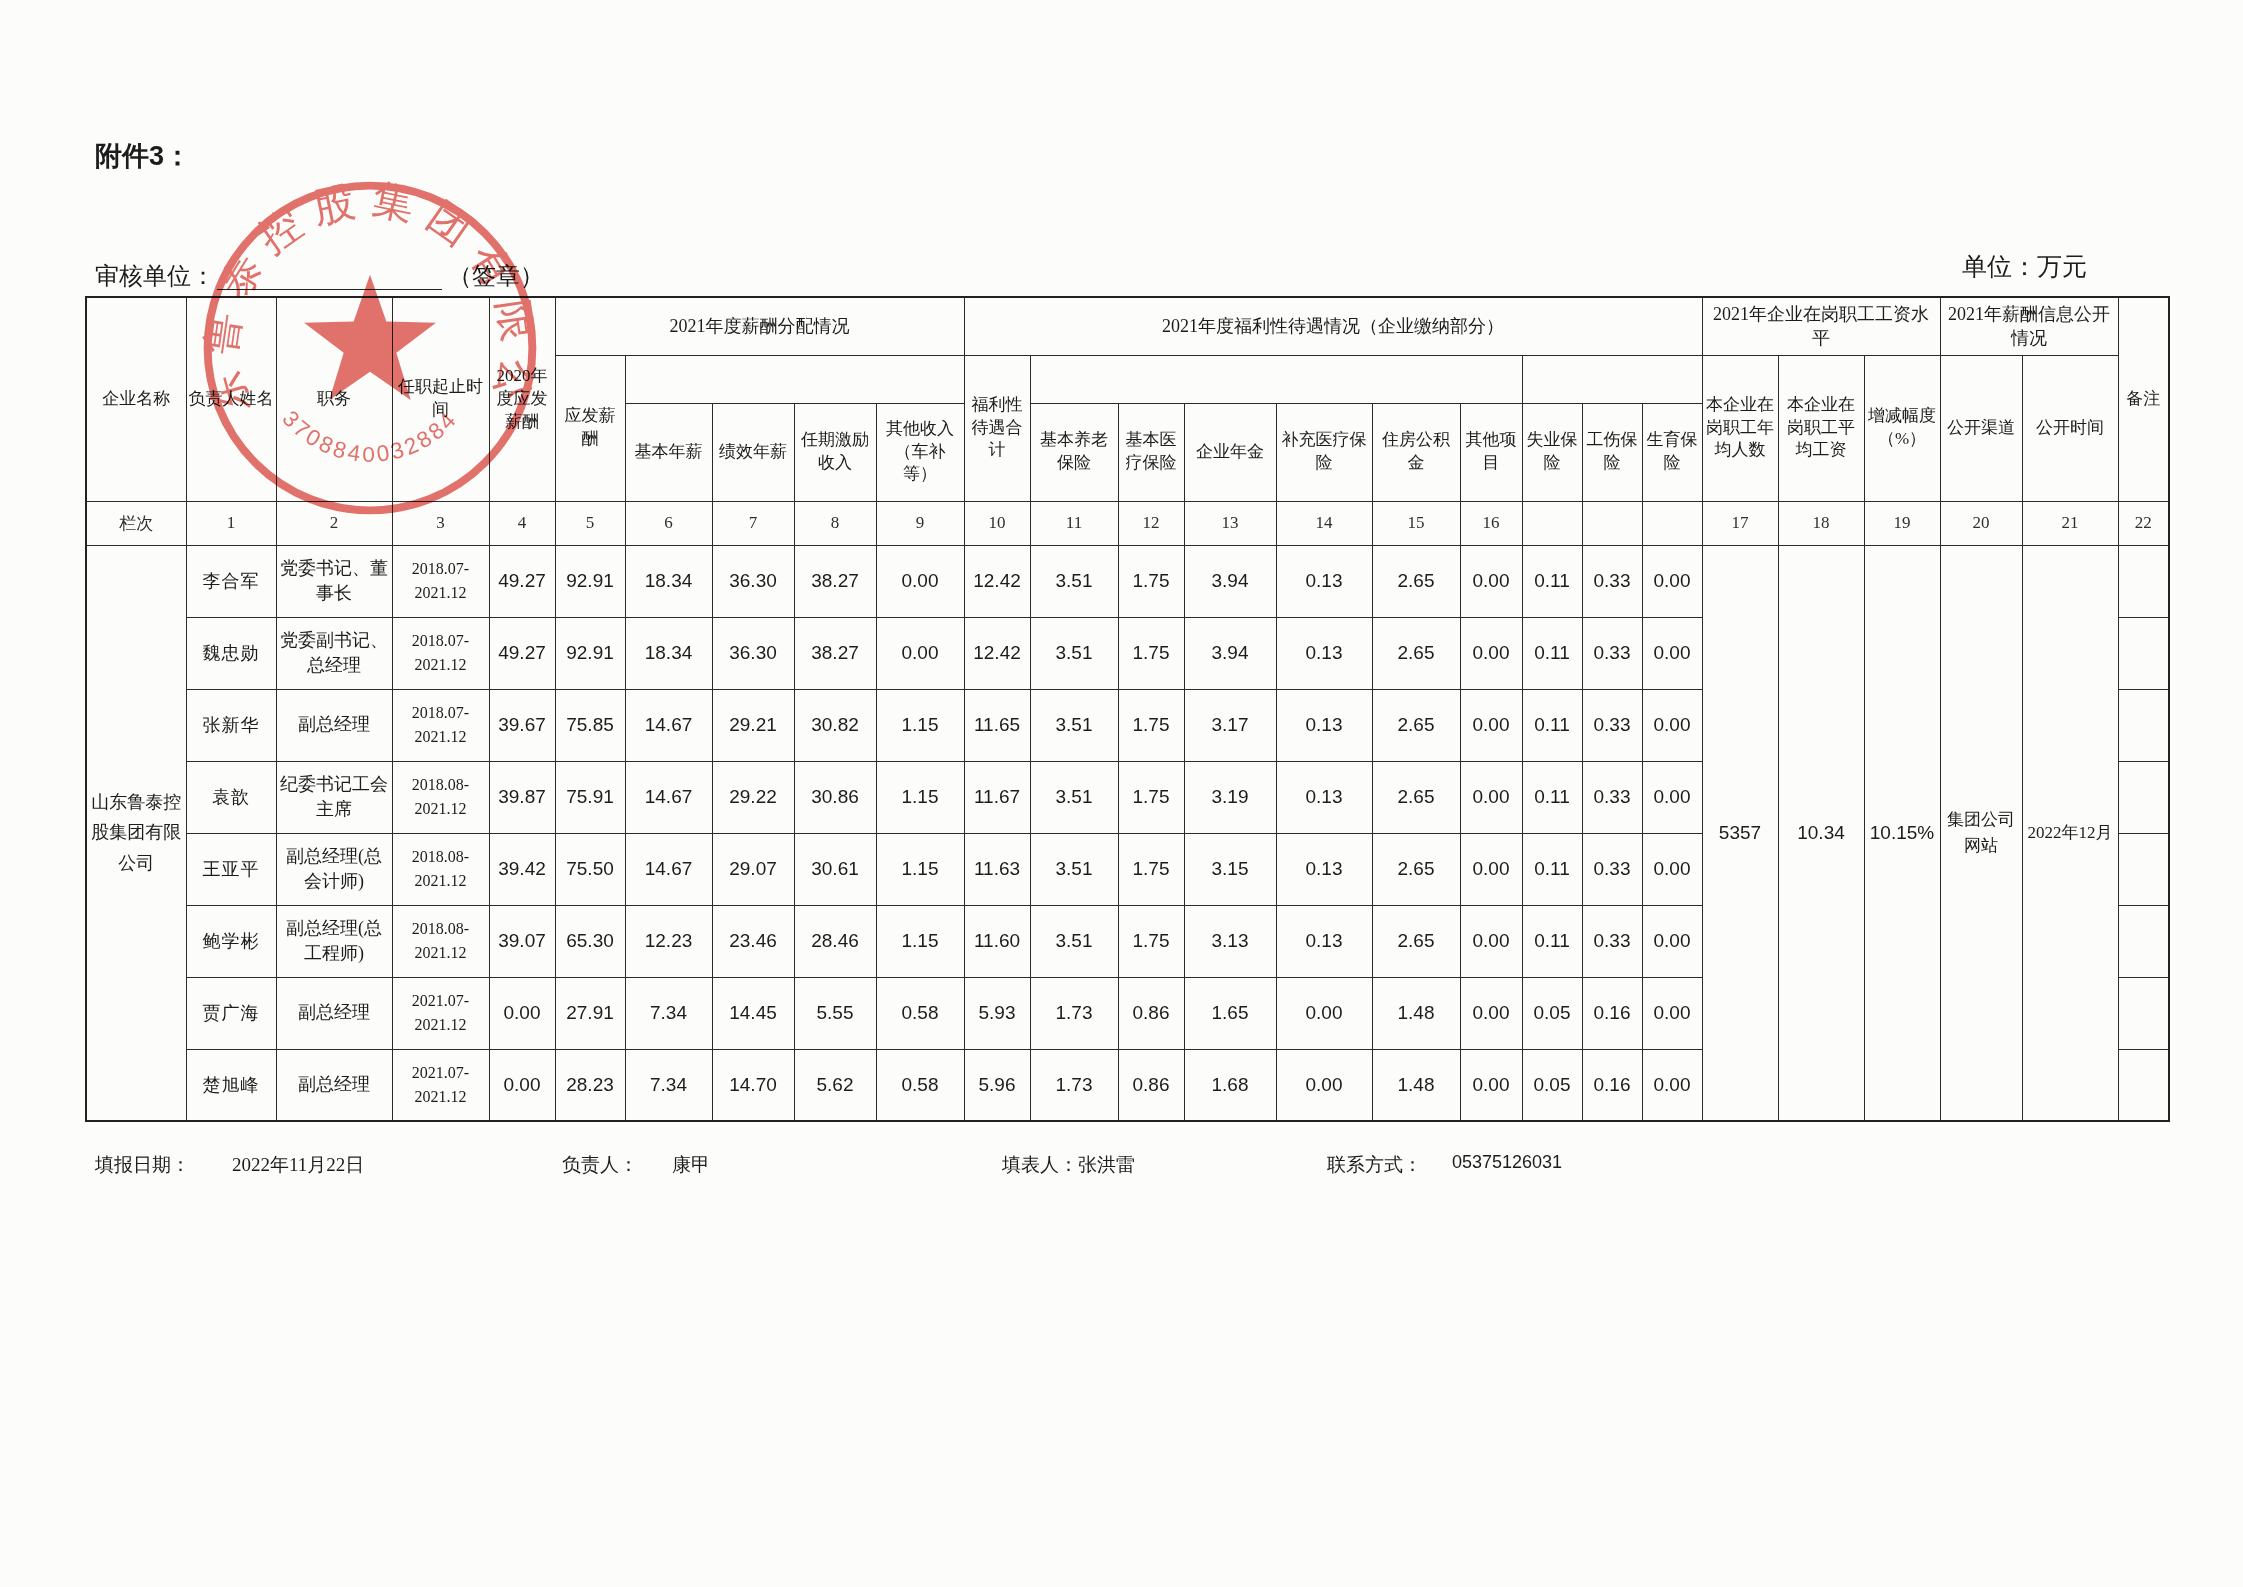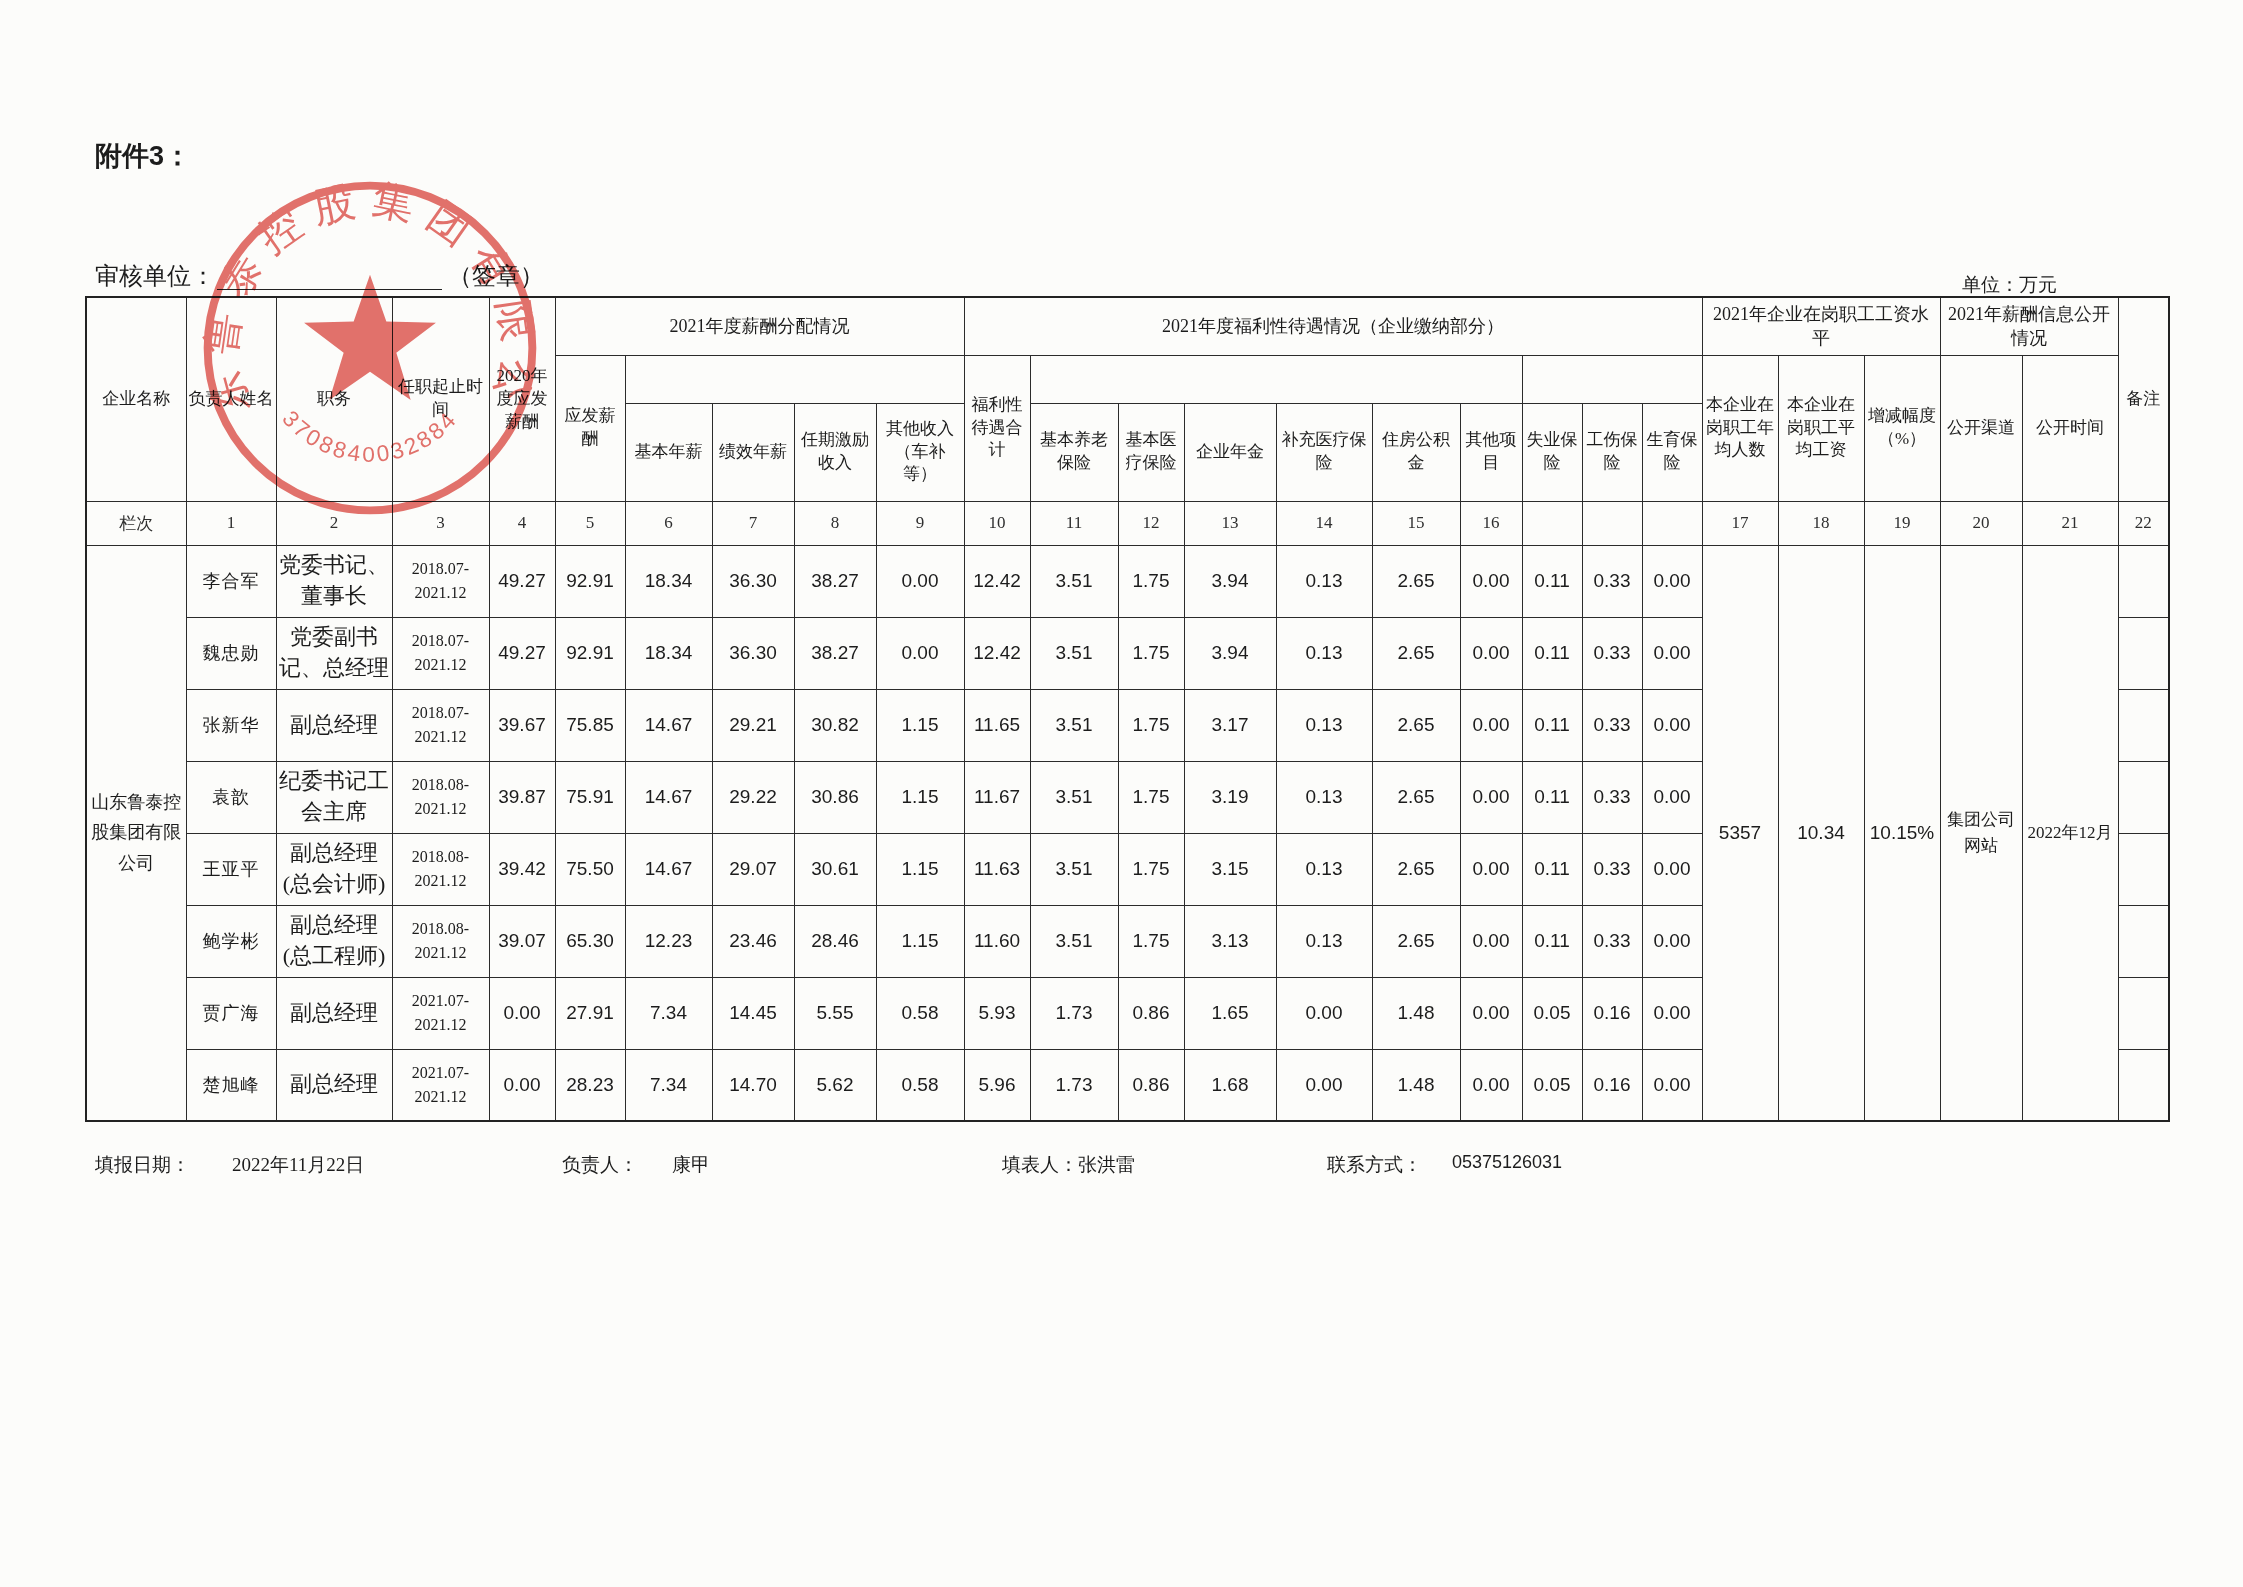--- a/index.html
+++ b/index.html
@@ -6,35 +6,35 @@
   #page{position:relative;width:2243px;height:1587px;background:#fcfcfa;overflow:hidden;
         font-family:"Liberation Serif","DejaVu Serif",serif;color:#1c1c1c;}
 
   .attachment{position:absolute;left:95px;top:138px;font-size:27px;font-weight:bold;
               font-family:"Liberation Sans","DejaVu Sans",sans-serif;}
   .doc-title{position:absolute;left:0;top:190px;width:2243px;text-align:center;
              font-size:37px;font-weight:bold;letter-spacing:3px;}
   .review-line{position:absolute;left:95px;top:260px;font-size:24px;}
   .review-underline{display:inline-block;width:225px;border-bottom:1.5px solid #222;
                     height:20px;vertical-align:bottom;margin:0 6px 2px 2px;}
-  .unit-label{position:absolute;left:1962px;top:272px;font-size:19px;}
+  .unit-label{position:absolute;left:1962px;top:250px;font-size:25px;}
 
   table.sheet{position:absolute;left:85px;top:296px;border-collapse:collapse;table-layout:fixed;
               background:transparent;}
   table.sheet th, table.sheet td{border:1.5px solid #2b2b2b;padding:1px 2px;text-align:center;
               vertical-align:middle;font-weight:normal;overflow:hidden;}
   table.sheet{border:2.5px solid #222;}
   tr.h1{height:58px;}  tr.h2{height:48px;}  tr.h3{height:98px;}  tr.lane{height:44px;padding-left:39px;}
   tbody tr{height:72px;}
   th.grp{font-size:18px;}
   th.leaf{font-size:17px;line-height:1.35;}
   td.lane-cell,td.lane-label{font-size:17px;color:#2f2f2f;}
   td.num-cell{font-family:"Liberation Sans","DejaVu Sans",sans-serif;font-size:19px;}
   td.name-cell{font-size:18px;letter-spacing:1px;}
-  td.pos-cell{font-size:22px;line-height:1.4;}
+  td.pos-cell{font-size:18px;line-height:1.4;}
   td.term-cell{font-size:16px;white-space:pre-line;line-height:1.5;}
   td.company-cell{font-size:18px;line-height:1.7;}
   td.small-cell{font-size:17px;line-height:1.5;}
   td.remark-cell{background:transparent;}
 
   .stamp{position:absolute;left:172px;top:150px;width:396px;height:396px;opacity:.8;
          pointer-events:none;z-index:6;mix-blend-mode:multiply;}
   .footer{position:absolute;left:0;top:1152px;width:2132px;height:40px;font-size:19px;}
   .footer span{position:absolute;white-space:nowrap;}
   .f-date-label{left:95px;}  .f-date{left:232px;}

